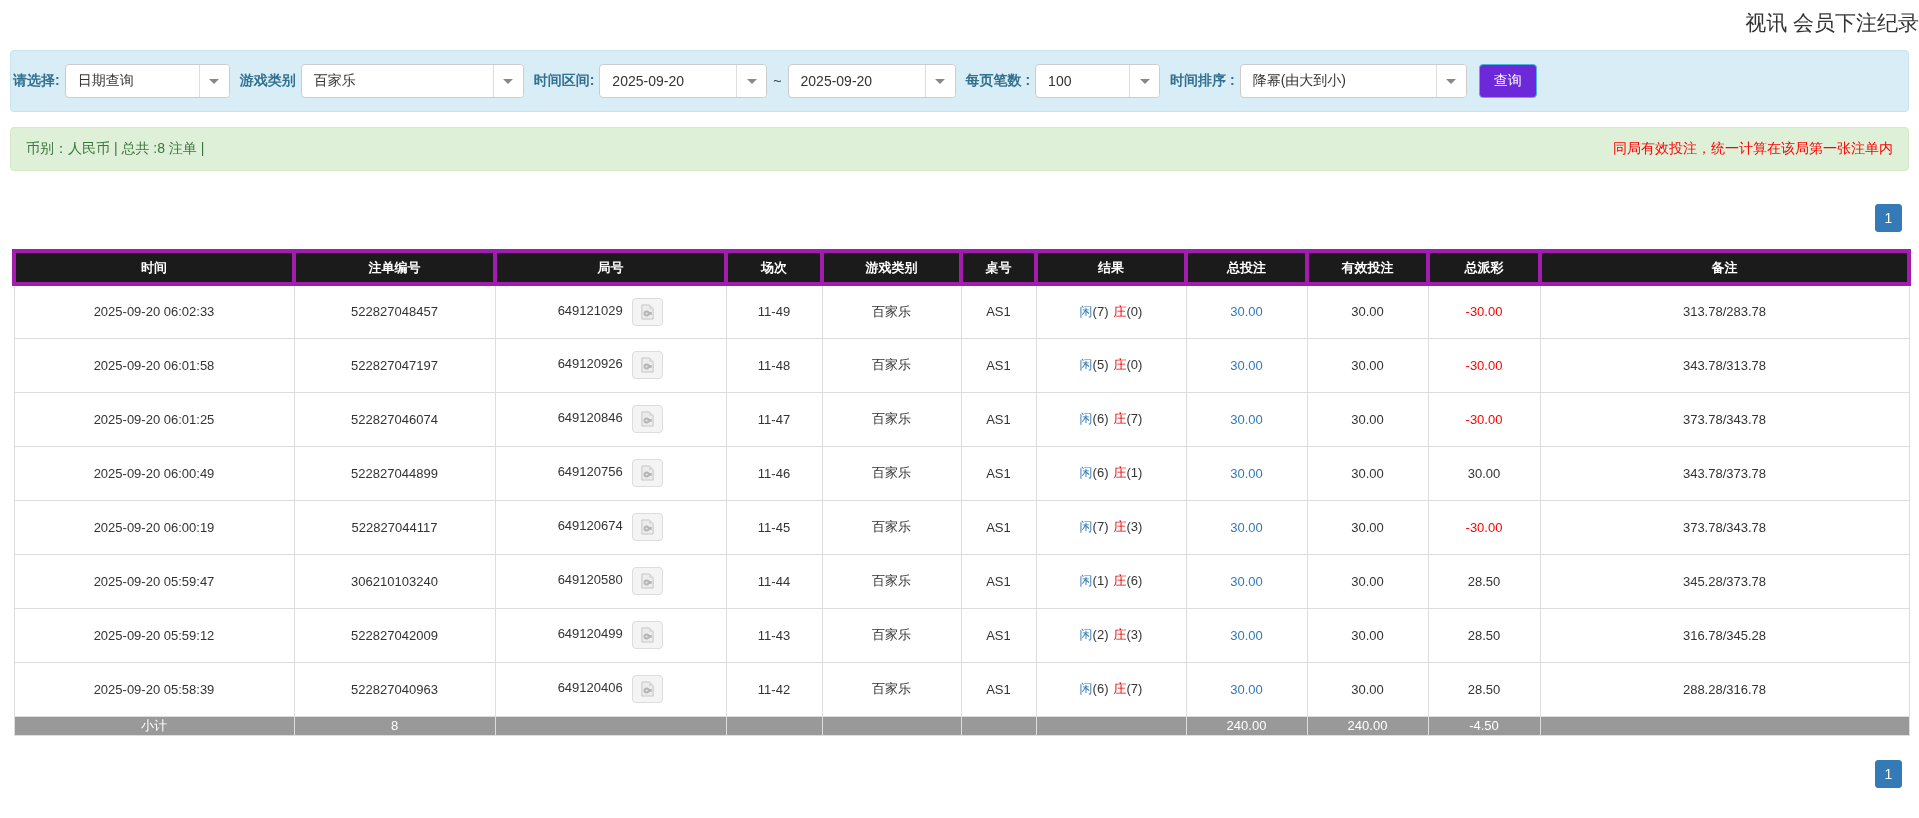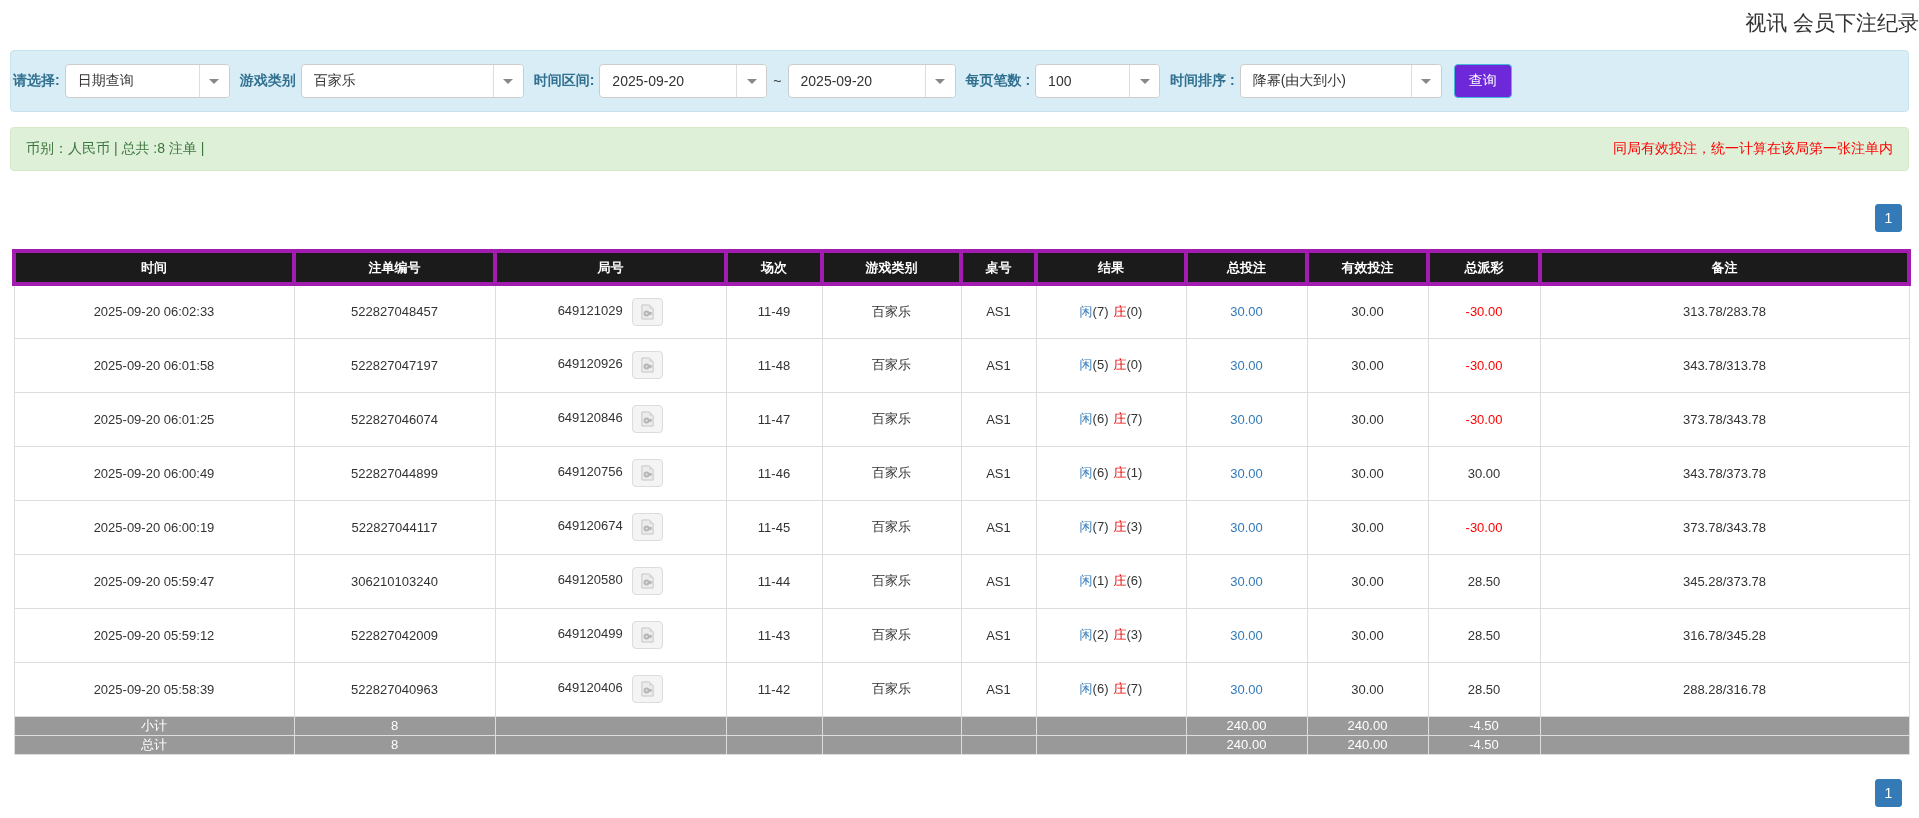--- a/index.html
+++ b/index.html
@@ -109,21 +109,21 @@
 
   <span class="f-label">每页笔数 :</span>
   <div class="sel" style="width:125px">
     <span class="sel-text">100</span>
     <span class="sel-caret">
         <span class="caret"></span>
       </span>
   </div>
 
   <span class="f-label">时间排序 :</span>
-  <div class="sel" style="width:202px">
+  <div class="sel" style="width:227px">
     <span class="sel-text">降幂(由大到小)</span>
     <span class="sel-caret">
         <span class="caret"></span>
       </span>
   </div>
 
   <button class="btn-search">查询</button>
 </div>
 
 <div class="info-bar">
@@ -388,31 +388,18 @@
     <td></td>
     <td></td>
     <td></td>
     <td></td>
     <td>240.00</td>
     <td>240.00</td>
     <td class="neg">-4.50</td>
     <td></td>
   </tr>
 
-  <tr class="sum-row">
-    <td>总计</td>
-    <td>8</td>
-    <td></td>
-    <td></td>
-    <td></td>
-    <td></td>
-    <td></td>
-    <td>240.00</td>
-    <td>240.00</td>
-    <td class="neg">-4.50</td>
-    <td></td>
-  </tr>
 </tbody>
 </table>
 
 <div class="pager bottom">
   <button class="page-btn">1</button>
 </div>
 
 </body></html>

